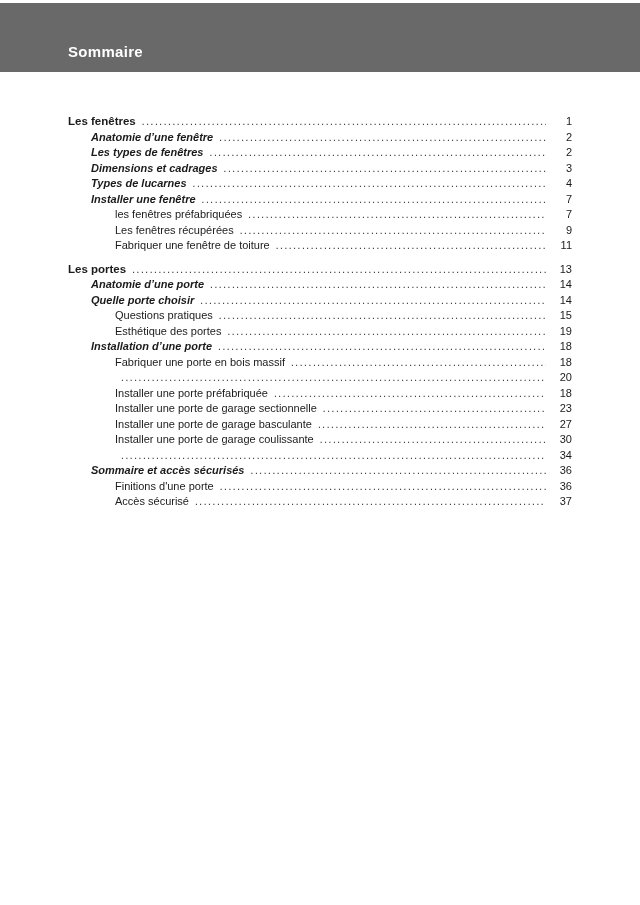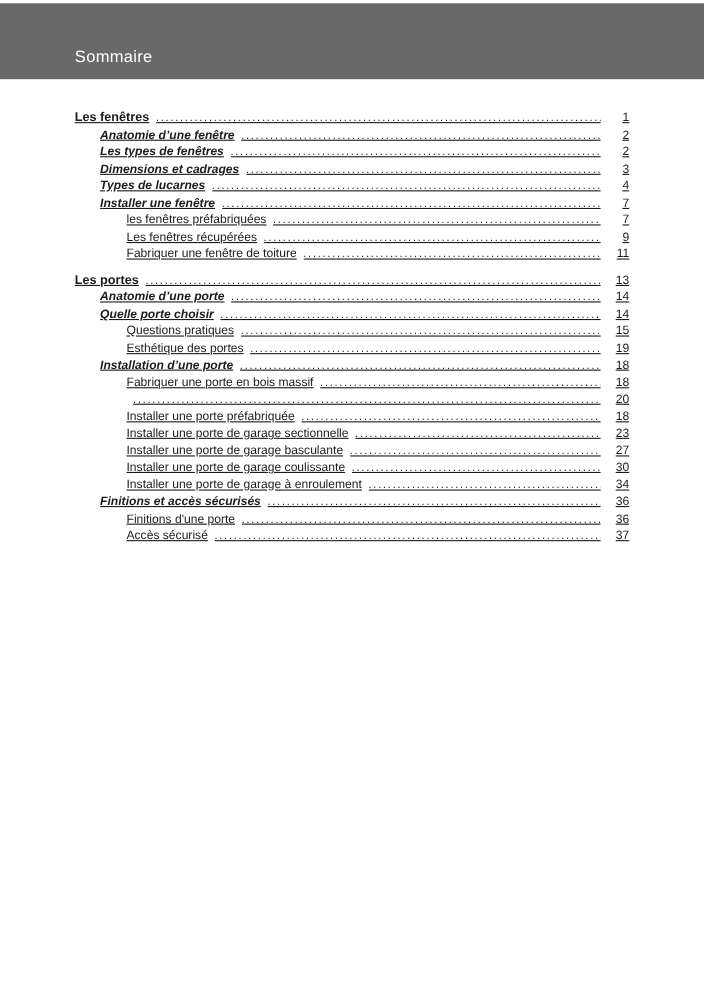--- a/index.html
+++ b/index.html
@@ -24,30 +24,29 @@
     background: var(--header-bg, #696969);
     box-sizing: border-box;
     display: flex;
     align-items: flex-end;
     padding: 0 0 12px 68px;
   }
   .header-title {
     margin: 0;
     color: var(--header-text, #ffffff);
     font-size: 15px;
-    font-weight: 400;
+    font-weight: 700;
     letter-spacing: 0.3px;
     font-family: "Liberation Sans", "DejaVu Sans", sans-serif;
   }
   .toc {
     position: absolute;
-    top: 100px;
+    top: 114px;
     left: 68px;
     width: 504px;
-    text-decoration: underline;
   }
   .toc-section + .toc-section {
     margin-top: 8px;
   }
   .row {
     display: flex;
     align-items: baseline;
     line-height: 15.5px;
     font-size: 11px;
   }
@@ -199,26 +198,25 @@
         <span class="label">Installer une porte de garage basculante</span>
         <span class="leader">........................................................................................................................................................................................................</span>
         <span class="page-num">27</span>
       </div>
       <div class="row level-2">
         <span class="label">Installer une porte de garage coulissante</span>
         <span class="leader">........................................................................................................................................................................................................</span>
         <span class="page-num">30</span>
       </div>
       <div class="row level-2">
-        <span class="label">Installer une porte de garage à enroulement</span>
         <span class="leader">........................................................................................................................................................................................................</span>
         <span class="page-num">34</span>
       </div>
       <div class="row level-1">
-        <span class="label">Finitions et accès sécurisés</span>
+        <span class="label">Sommaire et accès sécurisés</span>
         <span class="leader">........................................................................................................................................................................................................</span>
         <span class="page-num">36</span>
       </div>
       <div class="row level-2">
         <span class="label">Finitions d'une porte</span>
         <span class="leader">........................................................................................................................................................................................................</span>
         <span class="page-num">36</span>
       </div>
       <div class="row level-2">
         <span class="label">Accès sécurisé</span>

